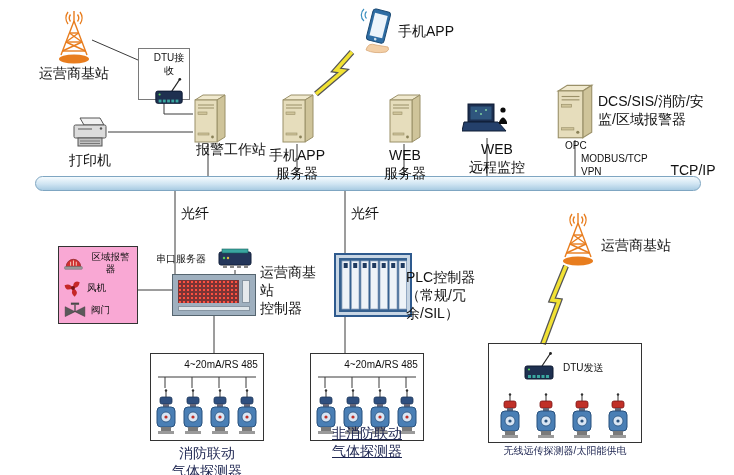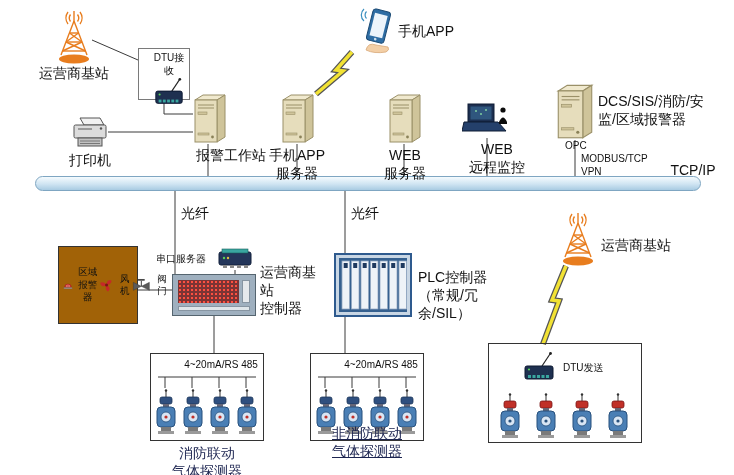--- a/index.html
+++ b/index.html
@@ -8,21 +8,21 @@
   .abs { position:absolute; }
   .lbl { font-size:14px; color:#111; text-align:center; white-space:pre-line; line-height:1.3; }
   .lbl.small { font-size:10px; }
   .lbl.left { text-align:left; }
   .lbl.caption { color:#1c2450; }
   .wires { position:absolute; left:0; top:0; pointer-events:none; }
   .bus-bar { background:linear-gradient(180deg,#f5fbfe 0%,#cfe4f2 55%,#a9cbe2 100%);
              border:1px solid #7fa6c2; border-radius:8px; }
   .groupbox { border:1px solid #333; background:transparent;padding-left:28px; }
   .dtubox { border:1px solid #7a7a7a; background:#fff; }
-  .equipbox { border:1px solid #333; background:#a16207; display:flex; justify-content:space-around; padding:2px 4px; }
+  .equipbox { border:1px solid #333; background:#f9a8d4; display:flex; flex-direction:column; justify-content:space-around; padding:2px 4px; }
   .equiprow { display:flex; align-items:center; gap:4px; }
   .equiprow .lbl { font-size:9.5px; }
   .controller { position:absolute; background:#9fb0bf; border:1px solid #55656f; }
   .controller .leds { position:absolute; left:5px; top:5px; right:16px; bottom:12px;
       background-color:#7c3434;
       background-image:radial-gradient(#ff5040 0.9px, transparent 1.1px);
       background-size:4px 4px; }
   .controller .sidecol { position:absolute; right:5px; top:5px; width:8px; bottom:12px; background:#e6e9ec; border:1px solid #8795a2; }
   .controller .botrow { position:absolute; left:5px; right:5px; bottom:4px; height:5px; background:#dfe6ea; border:1px solid #8795a2; }
 </style>
@@ -247,21 +247,21 @@
   </div>
 
   <svg class="abs" style="left:70px; top:116px;" width="40" height="34">
       <use href="#sym-printer"></use>
     </svg>
   <div class="abs lbl" style="left:60px; top:151px; width:60px;">打印机</div>
 
   <svg class="abs" style="left:193px; top:92px;" width="34" height="52">
       <use href="#sym-tower"></use>
     </svg>
-  <div class="abs lbl" style="left:193px; top:146px; width:76px;">报警工作站</div>
+  <div class="abs lbl" style="left:193px; top:140px; width:76px;">报警工作站</div>
 
   <svg class="abs" style="left:356px; top:6px;" width="40" height="48">
       <use href="#sym-phone"></use>
     </svg>
   <div class="abs lbl left" style="left:398px; top:22px; width:60px;">手机APP</div>
 
   <svg class="abs" style="left:281px; top:92px;" width="34" height="52">
       <use href="#sym-tower"></use>
     </svg>
   <div class="abs lbl" style="left:265px; top:146px; width:64px;">手机APP
@@ -322,21 +322,21 @@
     <div class="leds"></div>
     <div class="sidecol"></div>
     <div class="botrow"></div>
   </div>
   <div class="abs lbl left" style="left:260px; top:263px; width:56px;">运营商基站
 控制器</div>
 
   <svg class="abs" style="left:334px; top:253px;" width="78" height="64">
       <use href="#sym-plc"></use>
     </svg>
-  <div class="abs lbl left" style="left:418px; top:268px; width:104px;">PLC控制器
+  <div class="abs lbl left" style="left:406px; top:268px; width:104px;">PLC控制器
 （常规/冗余/SIL）</div>
 
   <svg class="abs" style="left:556px; top:210px;" width="44" height="56">
       <use href="#sym-antenna"></use>
     </svg>
   <div class="abs lbl left" style="left:601px; top:236px; width:70px;">运营商基站</div>
 
   <div class="abs groupbox" style="left:150px; top:353px; width:114px; height:88px;">
     <div class="lbl small" style="margin-top:4px;">4~20mA/RS 485</div>
     <svg class="abs" style="left:3px; top:35px;" width="24" height="46">
@@ -384,14 +384,15 @@
     <svg class="abs" style="left:45px; top:49px;" width="24" height="46">
         <use href="#sym-det-r"></use>
       </svg>
     <svg class="abs" style="left:81px; top:49px;" width="24" height="46">
         <use href="#sym-det-r"></use>
       </svg>
     <svg class="abs" style="left:117px; top:49px;" width="24" height="46">
         <use href="#sym-det-r"></use>
       </svg>
   </div>
+  <div class="abs lbl small caption" style="left:488px; top:444px; width:154px;">无线远传探测器/太阳能供电</div>
 
 </div>
 
 </body></html>

